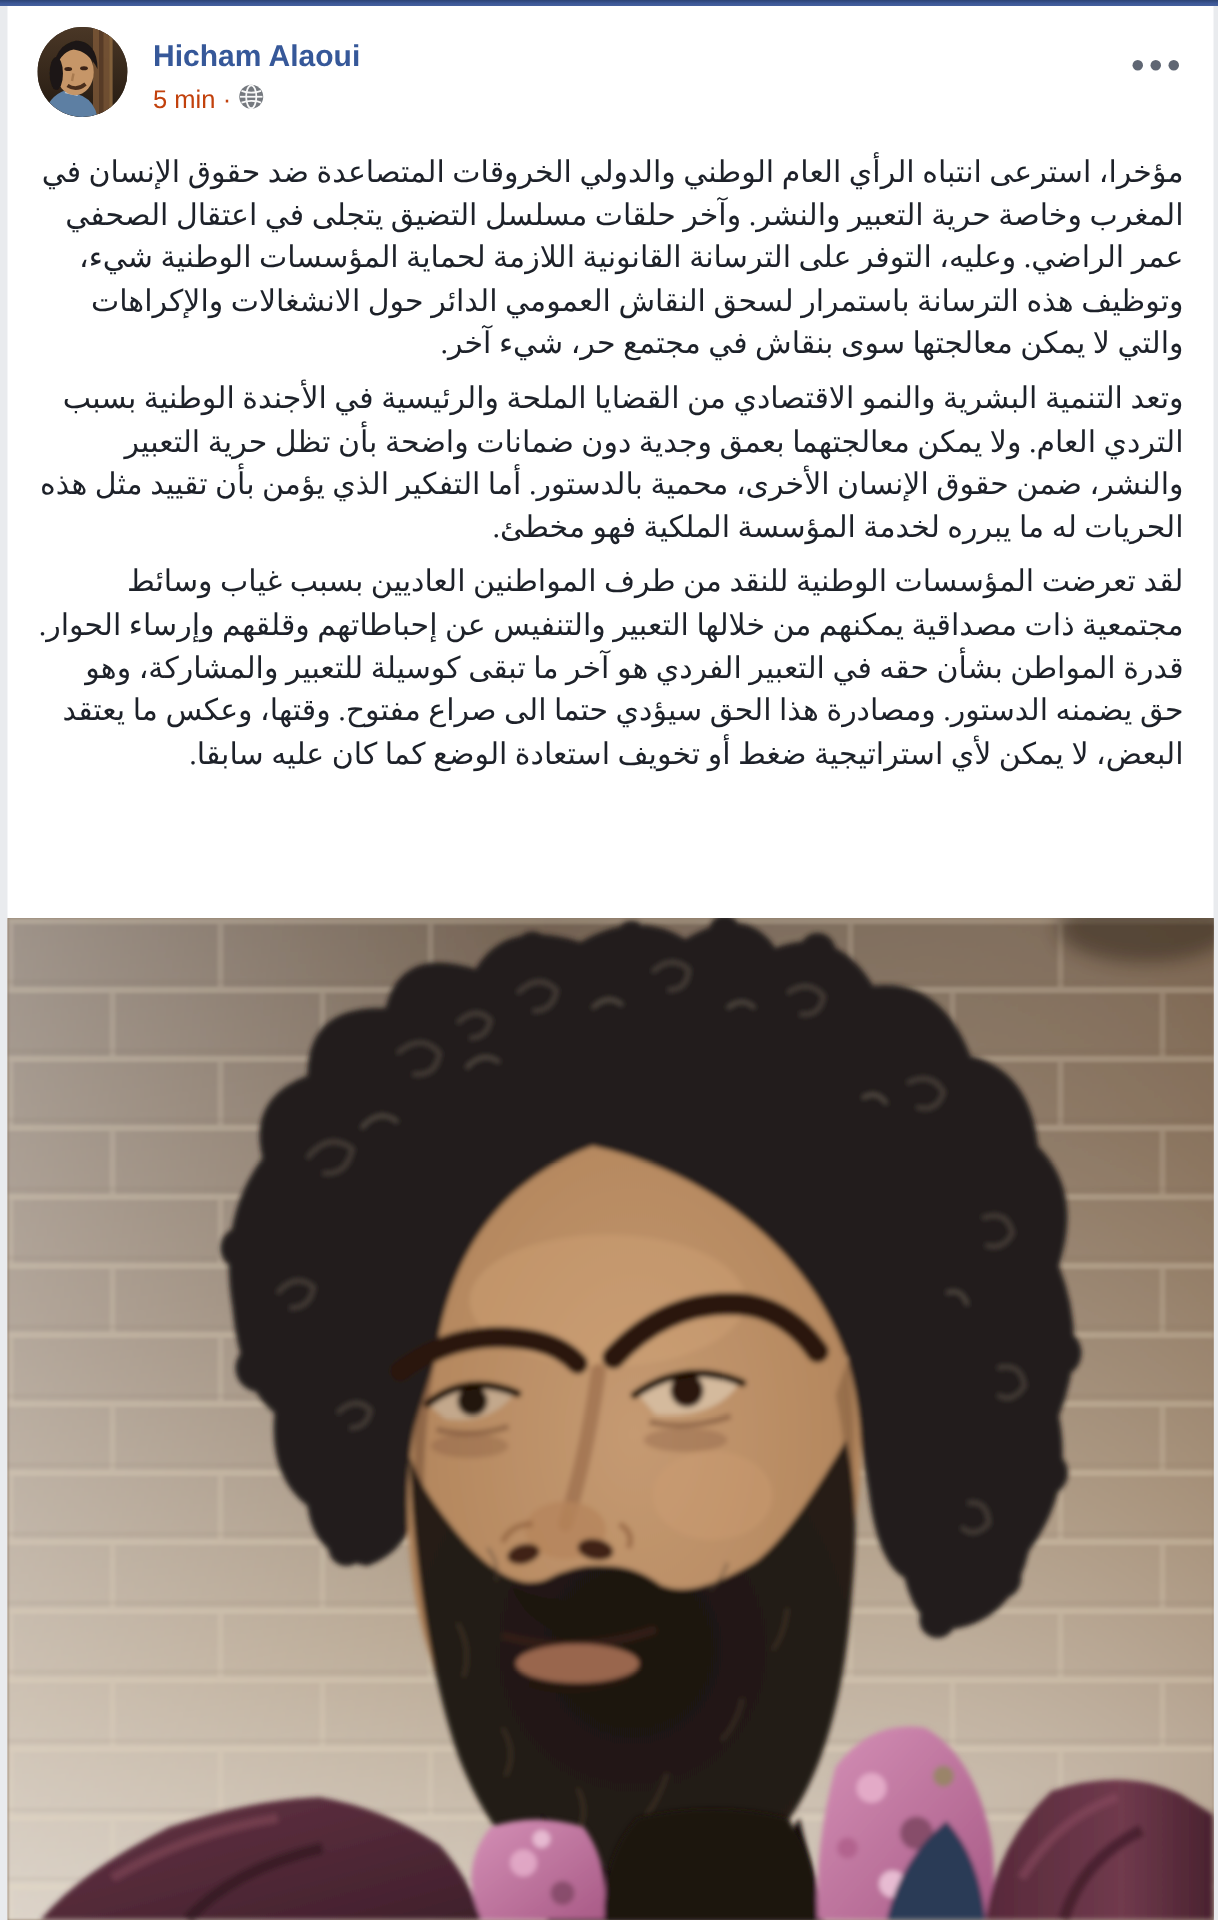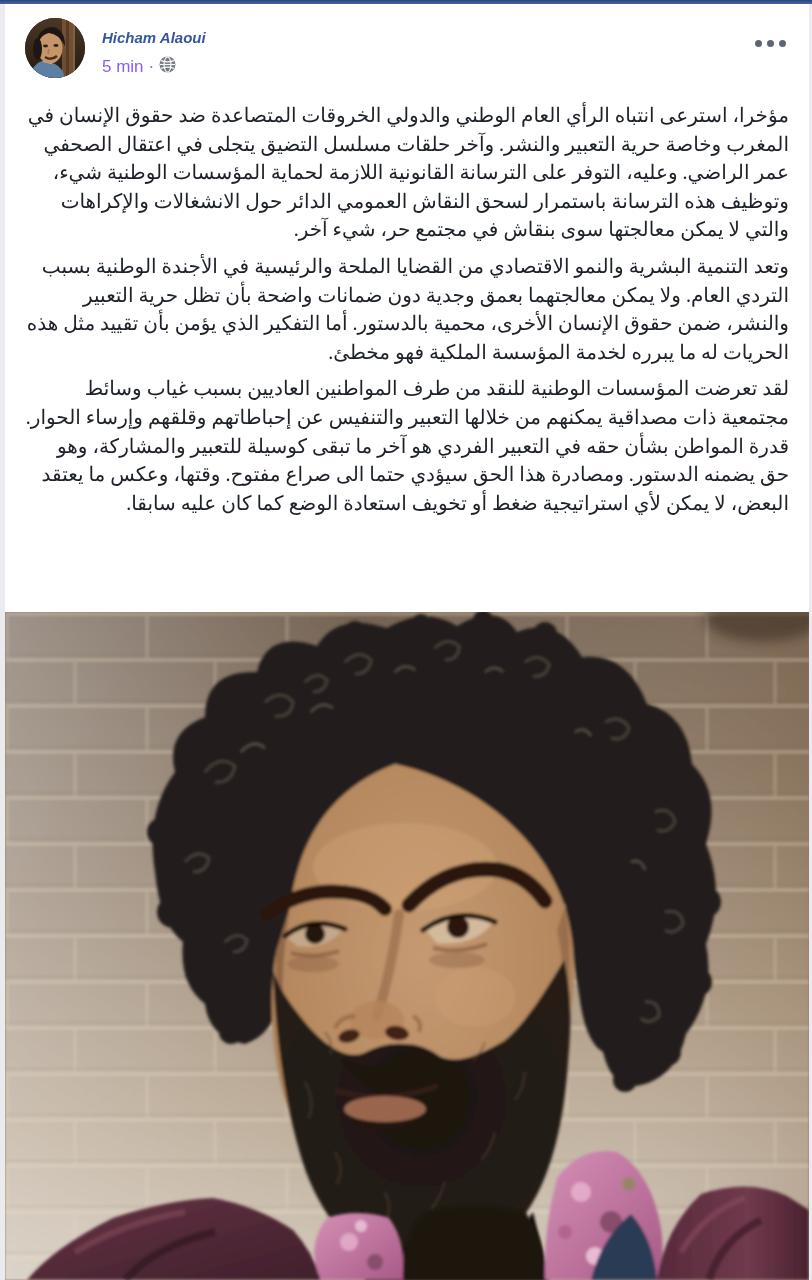--- a/index.html
+++ b/index.html
@@ -17,25 +17,25 @@
     background:#ffffff;
   }
   .post-header{position:relative;height:84px;}
   .avatar{
     position:absolute;top:14px;left:20px;width:60px;height:60px;
     border-radius:50%;overflow:hidden;background:#3a2c20;cursor:pointer;
   }
   .avatar svg{display:block;}
   .header-text{position:absolute;top:22px;left:97px;}
   .author-name{
-    font-size:15px;font-weight:bold;color:#365899;line-height:24px;cursor:pointer;font-style:italic;
+    font-size:20px;font-weight:bold;color:#365899;line-height:24px;cursor:pointer;
   }
   .post-meta{
     margin-top:5px;display:flex;align-items:center;gap:5px;
-    font-size:17px;color:#8b5cf6;line-height:20px;
+    font-size:17px;color:#c2410c;line-height:20px;
   }
   .globe{display:inline-block;margin-top:1px;}
   .menu-dots{
     position:absolute;top:32px;right:19px;display:flex;gap:5px;cursor:pointer;padding:4px;
   }
   .menu-dots i{width:7px;height:7px;border-radius:50%;background:#5f6673;display:block;}
   .post-text{
     direction:rtl;text-align:right;
     padding:13px 20px 0 20px;
     font-family:"DejaVu Sans",sans-serif;

